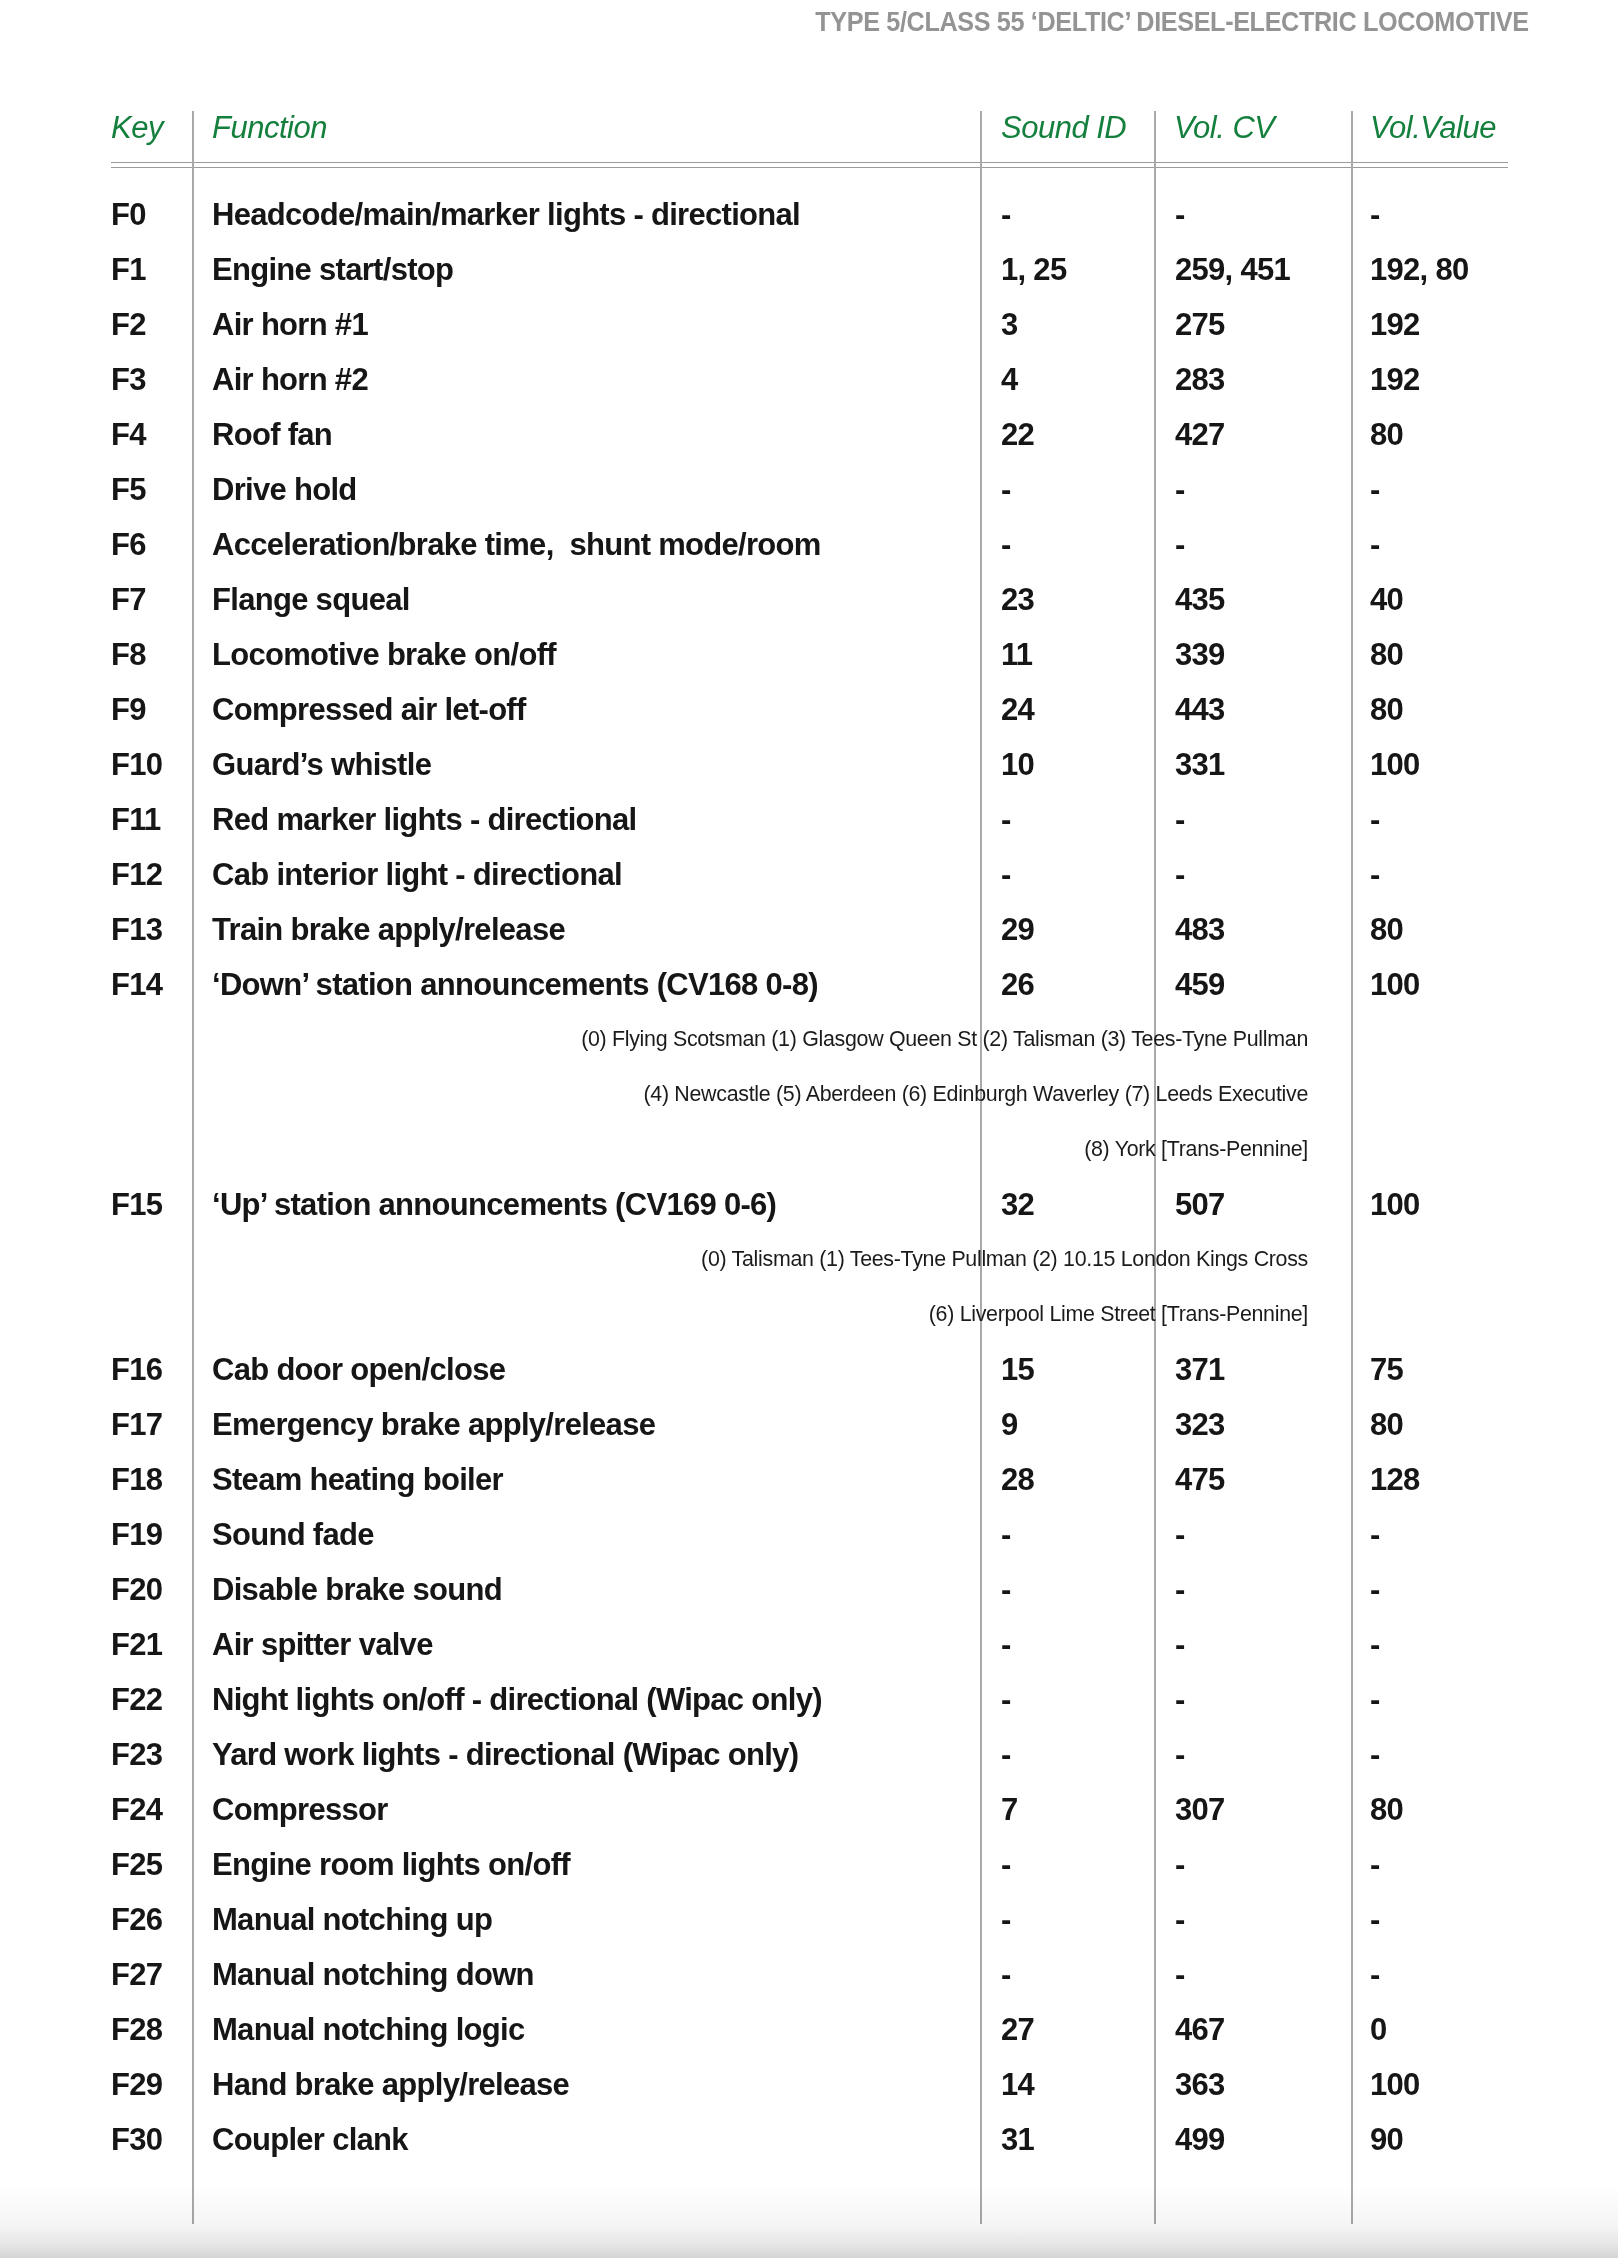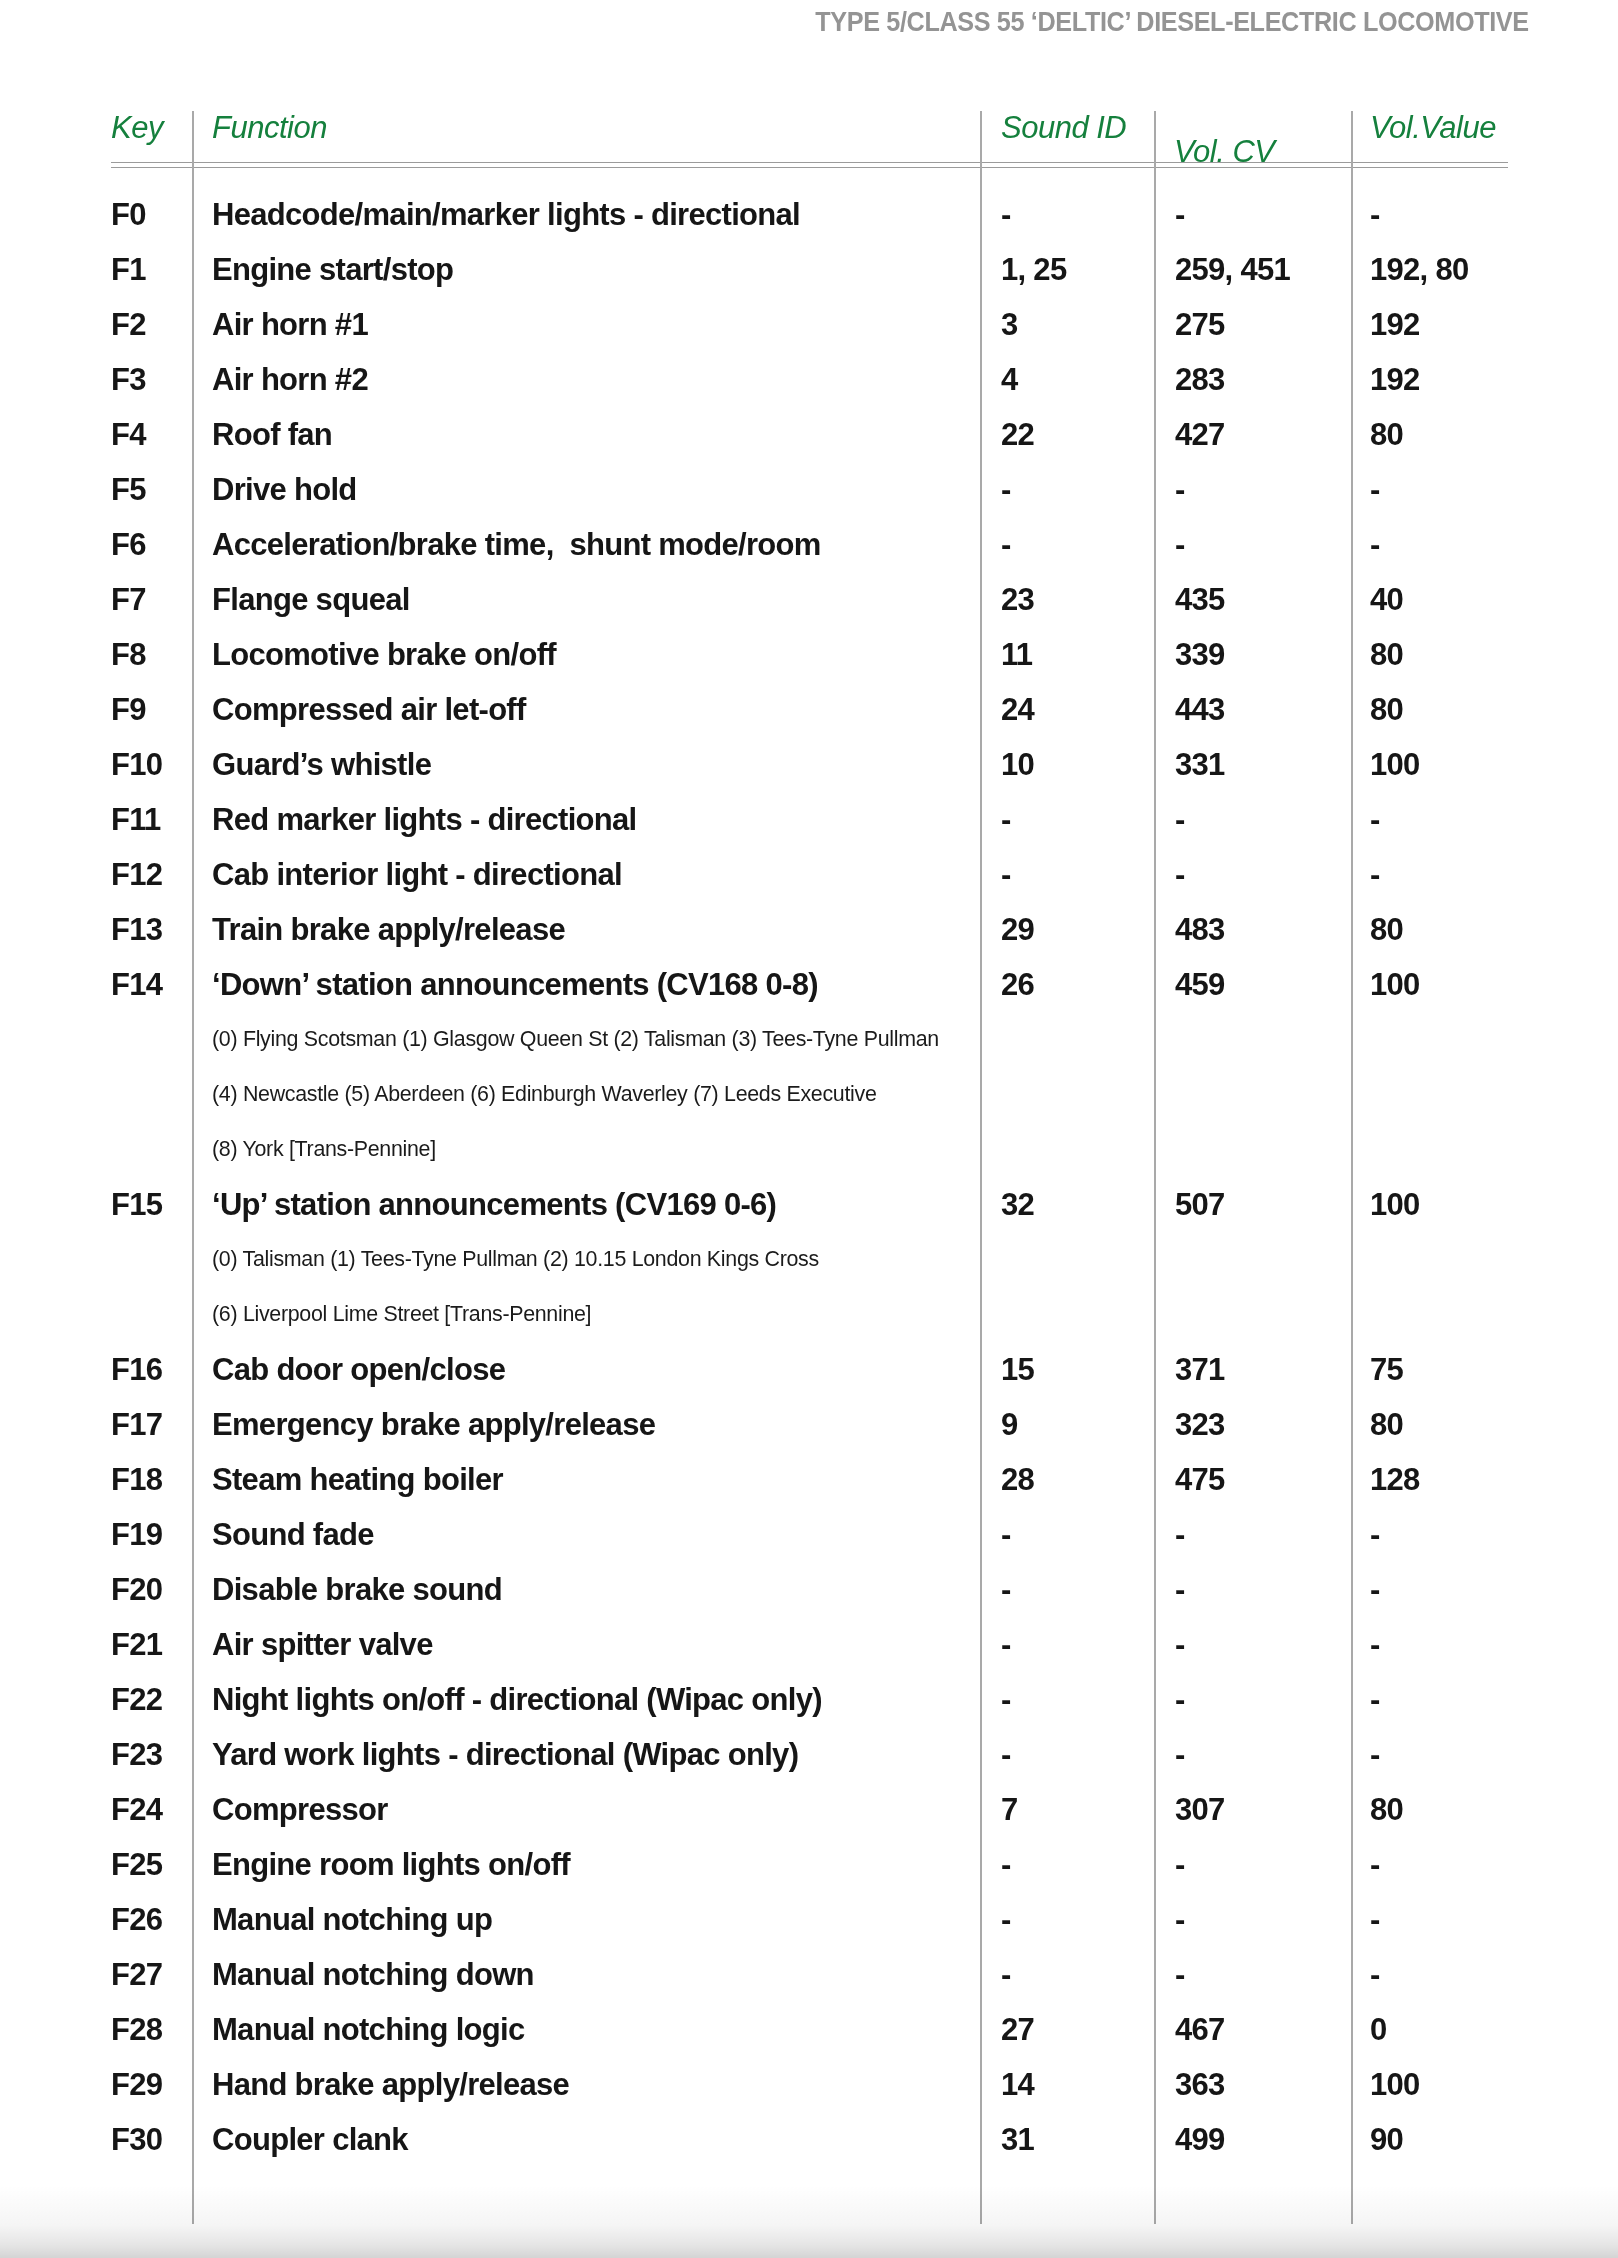--- a/index.html
+++ b/index.html
@@ -34,21 +34,21 @@
     font-size:31px;
     font-style:italic;
     font-weight:500;
     letter-spacing:-0.5px;
     white-space:pre;
     color:#15803d;
   }
   #hdr-key{left:111px;}
   #hdr-function{left:212px;}
   #hdr-sound{left:1001px;}
-  #hdr-volcv{left:1174px;margin-top:24px;}
+  #hdr-volcv{left:1174px;}
   #hdr-volvalue{left:1370px;}
   
   .double-rule{
     position:absolute;
     left:111px;
     top:162px;
     width:1397px;
     height:6.2px;
     box-sizing:border-box;
     border-top:1.8px solid #9b9b9b;
@@ -90,20 +90,21 @@
   }
   .note{
     height:55px;
     line-height:55px;
     margin-left:212px;
     font-size:21.4px;
     font-weight:400;
     letter-spacing:-0.3px;
     white-space:pre;
     color:#1b1b1b;
+    text-align:right;
   }
   
   .page-bottom-shadow{
     position:absolute;
     left:0;
     bottom:0;
     width:1618px;
     height:73px;
     background:linear-gradient(180deg,
       rgba(0,0,0,0) 0%,

